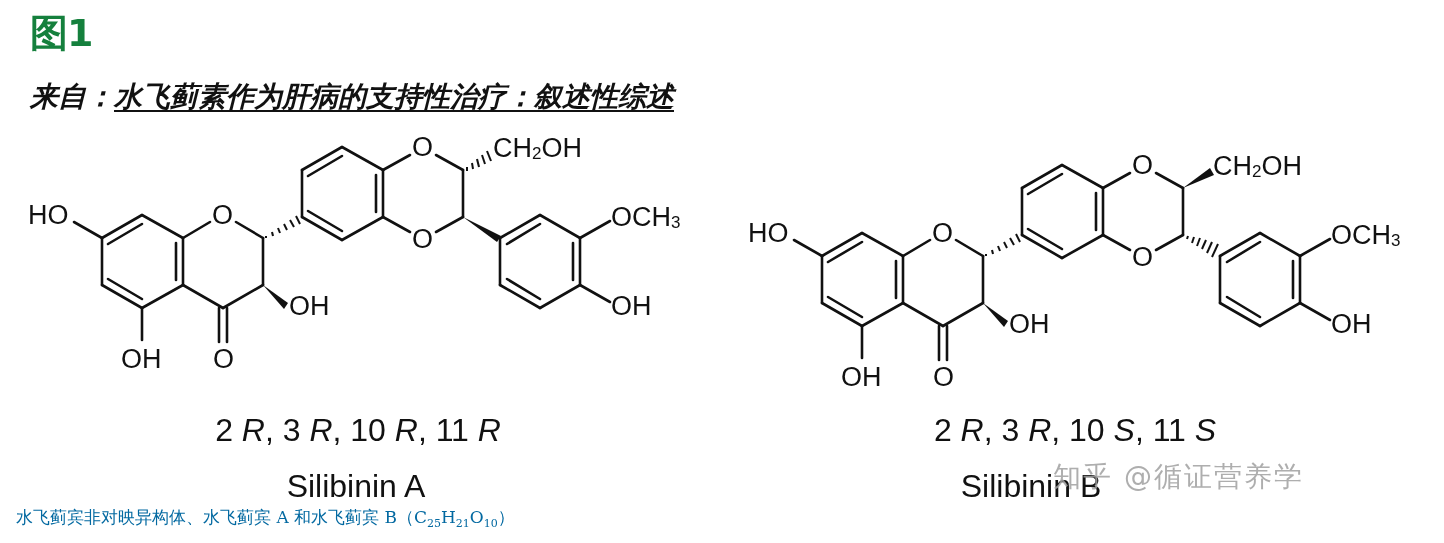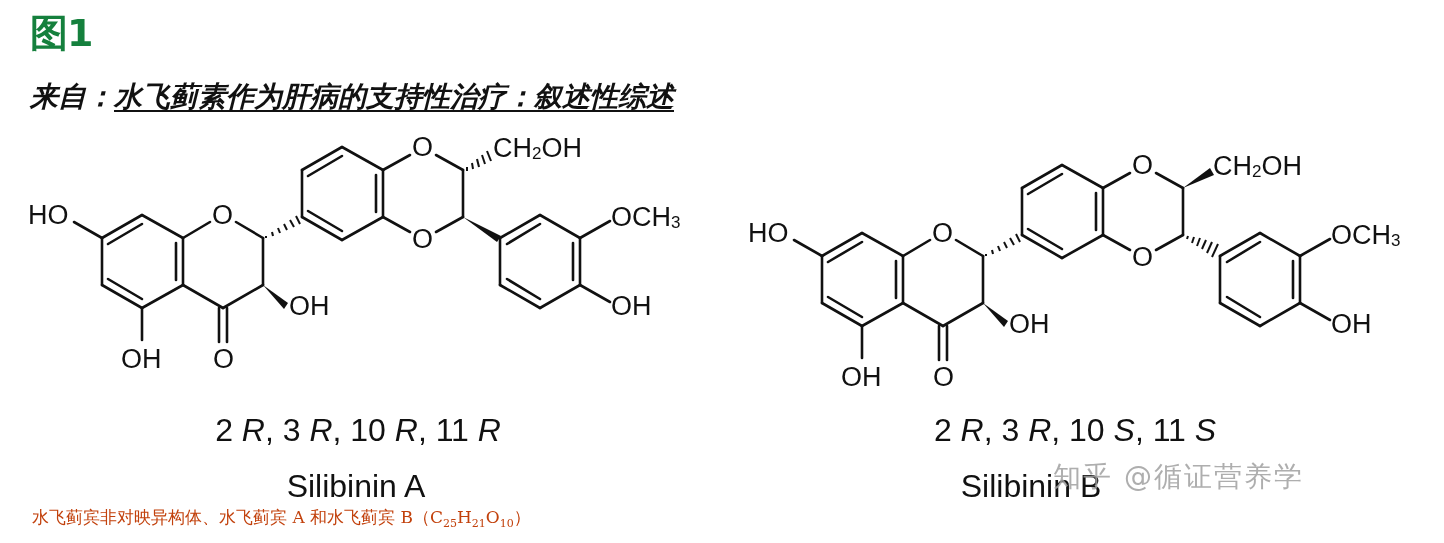--- a/index.html
+++ b/index.html
@@ -4,21 +4,21 @@
 <style>
   html, body { margin: 0; padding: 0; background: #ffffff; }
   body { width: 1444px; height: 543px; position: relative; overflow: hidden; font-family: "DejaVu Sans", sans-serif; color: #111; }
   .fig-label { position: absolute; left: 30px; top: 8px; font-size: 38px; font-weight: bold; letter-spacing: -1px; color: #15803d; }
   .source { position: absolute; left: 30px; top: 78px; font-size: 28px; font-weight: bold; color: #111; white-space: nowrap; font-style: italic; }
   .source .link { text-decoration: underline; text-underline-offset: 4px; text-decoration-thickness: 2px; cursor: pointer; }
   svg.mol { position: absolute; left: 0; top: 0; }
   .stereo { position: absolute; font-family: "Liberation Sans", sans-serif; font-size: 32px; color: #111; text-align: center; width: 500px; white-space: nowrap; }
   .stereo i { font-style: italic; }
   .compound-name { position: absolute; font-family: "Liberation Sans", sans-serif; font-size: 32px; color: #111; text-align: center; width: 500px; margin-top: 16px; }
-  .caption { position: absolute; left: 32px; top: 506px; font-family: "DejaVu Serif", serif; font-size: 17px; color: #c2410c; white-space: nowrap; }
+  .caption { position: absolute; left: 16px; top: 506px; font-family: "DejaVu Serif", serif; font-size: 17px; color: #0369a1; white-space: nowrap; }
   .caption sub { font-size: 11px; }
   .watermark { position: absolute; left: 1053px; top: 458px; font-family: "DejaVu Sans", sans-serif; font-size: 28px; color: rgba(160,160,160,0.85); letter-spacing: 2px; white-space: nowrap; }
   .atom { font-family: "Liberation Sans", sans-serif; font-size: 27px; fill: #111; }
   .sub { font-size: 17px; }
 </style>
 </head>
 <body>
 
 <div class="fig-label">图1</div>
 <div class="source">

